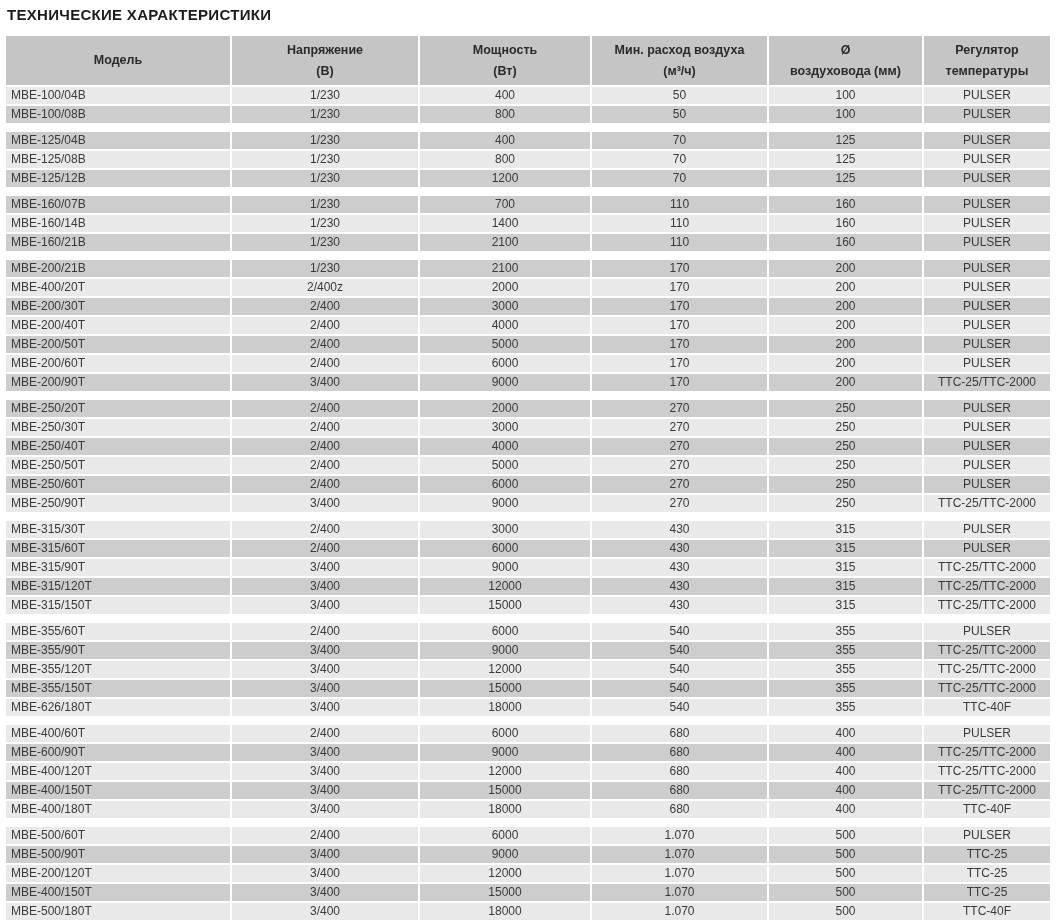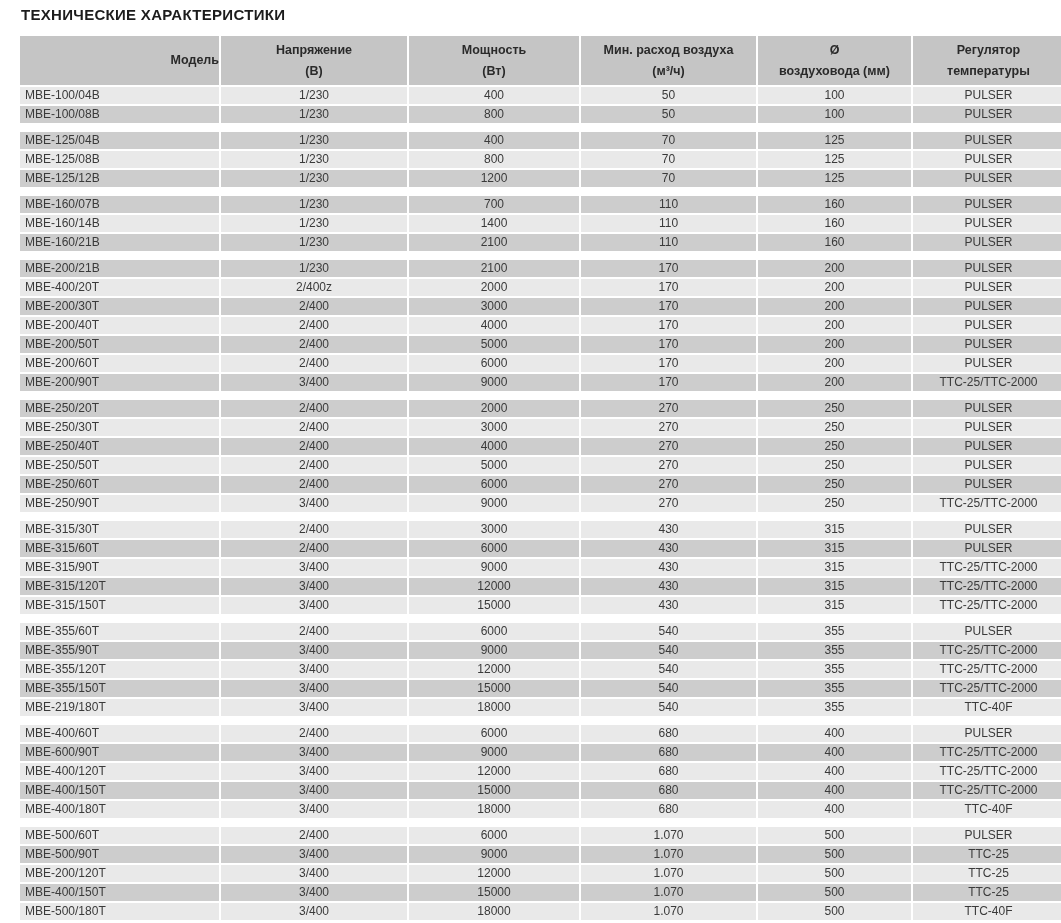--- a/index.html
+++ b/index.html
@@ -2,21 +2,21 @@
 <html style="--header_bg: #c5c5c5; --row_light: #e9e9e9; --row_dark: #cdcdcd; --text: #3a3a3a; --header_text: #2a2a2a; --title: #1c1c1c;"><head>
 <meta charset="utf-8">
 <style>
   :root {
     --header_bg:#c5c5c5; --row_light:#e9e9e9; --row_dark:#cdcdcd;
     --text:#3a3a3a; --header_text:#2a2a2a; --title:#1c1c1c;
   }
   * { box-sizing: border-box; }
   html,body { margin:0; padding:0; background:#ffffff; }
   body { font-family:"Liberation Sans", sans-serif; width:1061px; }
-  .page { padding:4px 9px 0 20px; }
+  .page { padding:4px 9px 0 6px; }
   .page-title {
     font-size:15px; font-weight:bold; color:var(--title);
     margin:2px 0 13px 1px; letter-spacing:.3px;
   }
   .spec-table { width:1044px; }
   .thead { display:flex; column-gap:2px; }
   .hcell {
     background:var(--header_bg); color:var(--header_text);
     font-weight:bold; font-size:12.5px; height:49px;
     display:flex; flex-direction:column; justify-content:center;
@@ -26,21 +26,21 @@
   .tbody .group { margin-top:9px; }
   .tbody .group:first-child { margin-top:2px; }
   .row { display:flex; column-gap:2px; margin-top:2px; }
   .group .row:first-child { margin-top:0; }
   .row.light .cell { background:var(--row_light); }
   .row.dark  .cell { background:var(--row_dark); }
   .cell {
     height:17px; font-size:12px; line-height:17px; color:var(--text);
     text-align:center; white-space:nowrap; overflow:hidden;
   }
-  .c0 { width:199px;align-items:flex-end; }
+  .c0 { width:224px; }
   .cell.c0 { text-align:left; padding-left:5px; }
   .c1 { width:186px; }
   .c2 { width:170px; }
   .c3 { width:175px; }
   .c4 { width:153px; }
   .c5 { flex:1; }
 </style>
 </head>
 <body>
 
@@ -322,21 +322,21 @@
           </div>
           <div class="row dark">
             <div class="cell c0">MBE-355/150T</div>
             <div class="cell c1">3/400</div>
             <div class="cell c2">15000</div>
             <div class="cell c3">540</div>
             <div class="cell c4">355</div>
             <div class="cell c5">TTC-25/TTC-2000</div>
           </div>
           <div class="row light">
-            <div class="cell c0">MBE-219/180T</div>
+            <div class="cell c0">MBE-626/180T</div>
             <div class="cell c1">3/400</div>
             <div class="cell c2">18000</div>
             <div class="cell c3">540</div>
             <div class="cell c4">355</div>
             <div class="cell c5">TTC-40F</div>
           </div>
         </div>
         <div class="group">
           <div class="row light">
             <div class="cell c0">MBE-400/60T</div>

